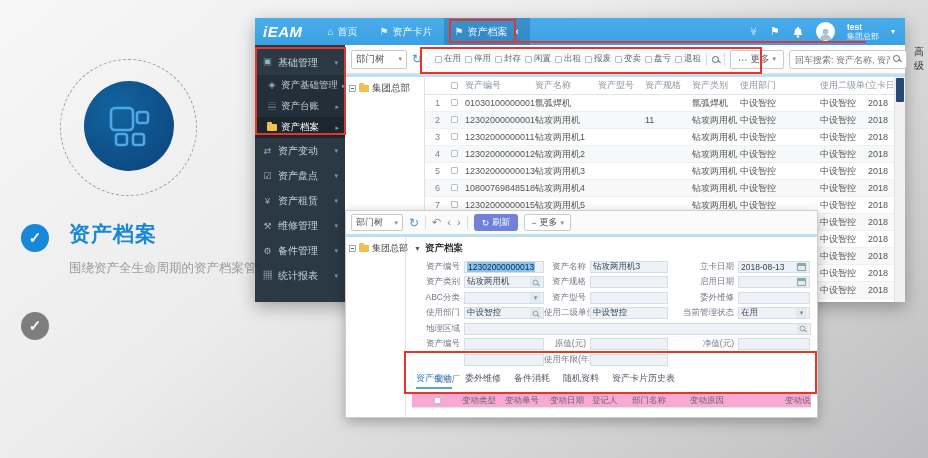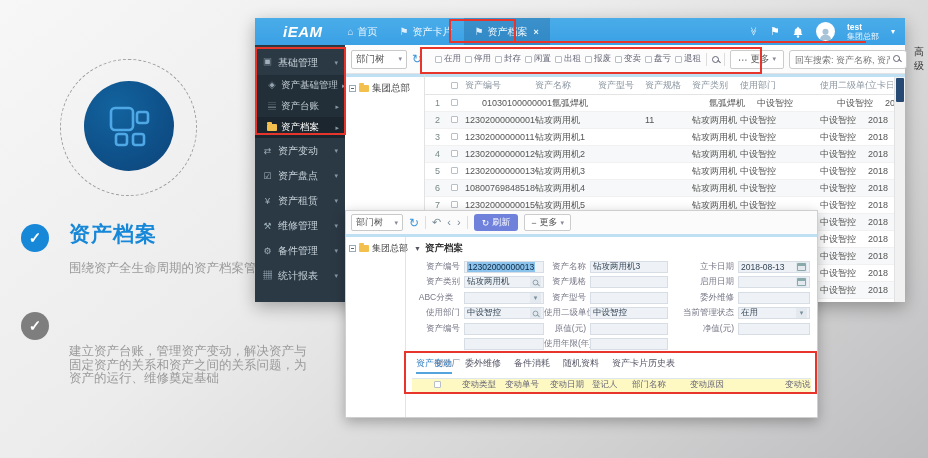--- a/index.html
+++ b/index.html
@@ -30,21 +30,21 @@
   .i-folder::before{content:"";position:absolute;top:-2px;left:0;width:5px;height:2px;background:#f3c04e;border-radius:1px 1px 0 0}
   .i-exp{width:7px;height:7px;border:1px solid #9ab;position:relative;background:#fff;display:inline-block;flex-shrink:0}
   .i-exp::after{content:"";position:absolute;left:1px;right:1px;top:2px;height:1px;background:#567}
   .box{width:7px;height:7px;border:1px solid #b9bfc6;background:#fff;border-radius:1px;display:inline-block;flex-shrink:0}
   .vsep{width:1px;height:13px;background:#ddd;flex-shrink:0}
   .sc{font-size:7px;color:#889}
 
   
   .win{position:absolute;left:255px;top:18px;width:650px;height:284px;background:#fff;box-shadow:0 5px 16px rgba(0,0,0,.3);z-index:2}
   .appbar{height:27px;background:linear-gradient(#4aace9,#3ba1e5);display:flex;align-items:center;color:#fff}
-  .logo{padding:0 14px 0 28px;font-size:15px;font-weight:800;letter-spacing:.5px;font-style:italic}
+  .logo{padding:0 14px 0 8px;font-size:15px;font-weight:800;letter-spacing:.5px;font-style:italic}
   .navtabs{display:flex;height:100%;align-items:stretch}
   .navtab{display:flex;align-items:center;gap:4px;padding:0 11px;font-size:10px;color:#eef7ff;white-space:nowrap}
   .navtab .nic{font-size:10px;opacity:.9}
   .navtab.active{background:rgba(10,50,90,.22)}
   .navtab .xi{font-size:9px;margin-left:2px;font-weight:bold}
   .abr{margin-left:auto;display:flex;align-items:center;gap:12px;padding-right:10px}
   .dblchev{display:inline-block;transform:rotate(90deg);font-size:9px}
   .flagg{font-size:11px}
   .avatar{width:19px;height:19px;border-radius:50%;background:#fff;display:flex;align-items:flex-end;justify-content:center;overflow:hidden}
   .uinfo{display:flex;flex-direction:column;line-height:9px}
@@ -107,21 +107,21 @@
     color:#345;padding:0 2px;overflow:hidden;white-space:nowrap;flex-shrink:0}
   .finput.grow{flex:1}
   .ficon{margin-left:auto;width:11px;height:10px;display:flex;align-items:center;justify-content:center;color:#78909c;
     background:#e3e9ef;font-size:7px;flex-shrink:0}
   .ficon .i-mag{transform:scale(.8);color:#78909c}
   .selval{background:#8cc3ec;color:#0b2740;padding:0 1px}
   .ctr{justify-content:flex-end}
   .dtabs{display:flex;gap:13px;font-size:9px;margin:6px 0 0 4px;color:#556}
   .dtab{padding-bottom:2px;white-space:nowrap}
   .dtab.active{color:#2e7fc4;border-bottom:2px solid #56a4dd}
-  .sthead{display:flex;height:15px;background:#fef9c3;border-top:1px solid #dfe7ee;border-bottom:1px solid #dfe7ee;
+  .sthead{display:flex;height:15px;background:#f9a8d4;border-top:1px solid #dfe7ee;border-bottom:1px solid #dfe7ee;
     align-items:center;font-size:8.5px;color:#667;margin-top:4px}
   .stcell{overflow:hidden;white-space:nowrap;flex-shrink:0}
 
   
   .redbox{position:absolute;border:2px solid #e8352b;pointer-events:none;z-index:9}
   .redline{position:absolute;height:2px;background:#e8352b;pointer-events:none;z-index:9}
 </style>
 </head>
 <body>
 
@@ -134,21 +134,20 @@
         <rect x="30" y="8" width="11" height="11" rx="2.5"></rect>
         <rect x="9" y="30" width="11" height="11" rx="2.5"></rect>
         <rect x="26" y="30" width="11" height="11" rx="2.5"></rect>
       </svg>
     </div>
   </div>
   <span class="check c1">✓</span>
   <div class="t1">资产档案</div>
   <div class="d1">围绕资产全生命周期的资产档案管理</div>
   <span class="check c2">✓</span>
-  <div class="d2">建立资产台账，管理资产变动，解决资产与固定资产的关系和资产之间的关系问题，为资产的运行、维修奠定基础</div>
 
   <div class="win">
     <div class="appbar">
       <div class="logo">iEAM</div>
       <div class="navtabs" id="nav-tabs">
           <div class="navtab">
             <span class="nic">⌂</span>
             <span>首页</span>
           </div>
           <div class="navtab">
@@ -316,21 +315,21 @@
           <span class="cell" style="width: 47px;">资产规格</span>
           <span class="cell" style="width: 48px;">资产类别</span>
           <span class="cell" style="width: 80px;">使用部门</span>
           <span class="cell" style="width: 48px;">使用二级单位</span>
           <span class="cell" style="width: 25px;">立卡日期</span>
         </div>
       <div id="tbody">
           <div class="trow">
             <span class="cell cnum" style="width: 20px;">1</span>
             <span class="cell" style="width: 20px; text-align: center;"><span class="box"></span></span>
-            <span class="cell" style="width: 70px; margin-left: 17px;">01030100000001</span>
+            <span class="cell" style="width: 70px;">01030100000001</span>
             <span class="cell" style="width: 63px;">氩弧焊机</span>
             <span class="cell" style="width: 47px;"></span>
             <span class="cell" style="width: 47px;"></span>
             <span class="cell" style="width: 48px;">氩弧焊机</span>
             <span class="cell" style="width: 80px;">中设智控</span>
             <span class="cell" style="width: 48px;">中设智控</span>
             <span class="cell" style="width: 25px;">2018</span>
           </div>
           <div class="trow">
             <span class="cell cnum" style="width: 20px;">2</span>
@@ -535,21 +534,21 @@
             <span class="flab" style="width: 46px;">资产规格</span>
             <span class="finput" style="width: 78px;"></span>
             <span class="flab" style="width: 70px;">启用日期</span>
             <span class="finput" style="width: 72px;">
               <span class="ficon">
                 <span class="i-cal"></span>
               </span>
             </span>
           </div>
           <div class="frow">
-            <span class="flab" style="width: 52px; text-align: center;">ABC分类</span>
+            <span class="flab" style="width: 52px;">ABC分类</span>
             <span class="finput" style="width: 80px;">
               <span class="ficon">▾</span>
             </span>
             <span class="flab" style="width: 46px;">资产型号</span>
             <span class="finput" style="width: 78px;"></span>
             <span class="flab" style="width: 70px;">委外维修</span>
             <span class="finput" style="width: 72px;"></span>
           </div>
           <div class="frow">
             <span class="flab" style="width: 52px;">使用部门</span>
@@ -560,20 +559,28 @@
               </span>
             </span>
             <span class="flab" style="width: 46px;">使用二级单位</span>
             <span class="finput" style="width: 78px;">
               <span>中设智控</span>
             </span>
             <span class="flab" style="width: 70px;">当前管理状态</span>
             <span class="finput" style="width: 72px;">
               <span>在用</span>
               <span class="ficon">▾</span>
+            </span>
+          </div>
+          <div class="frow">
+            <span class="flab" style="width: 52px;">地理区域</span>
+            <span class="finput grow">
+              <span class="ficon">
+                <span class="i-mag"></span>
+              </span>
             </span>
           </div>
           <div class="frow">
             <span class="flab" style="width: 52px;">资产编号</span>
             <span class="finput" style="width: 80px;"></span>
             <span class="flab" style="width: 46px;">原值(元)</span>
             <span class="finput" style="width: 78px;"></span>
             <span class="flab" style="width: 70px;">净值(元)</span>
             <span class="finput" style="width: 72px;"></span>
           </div>

